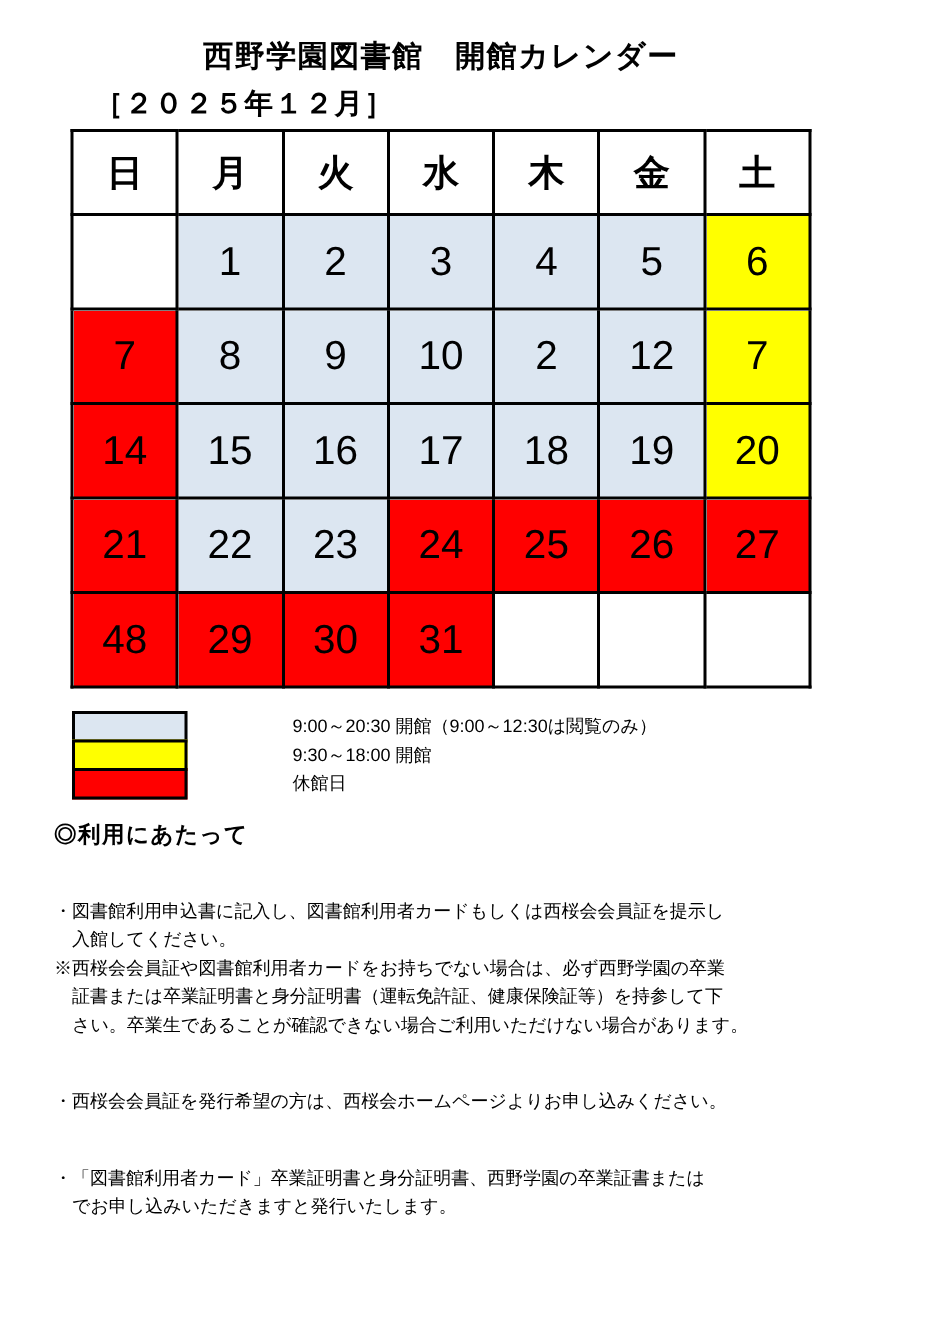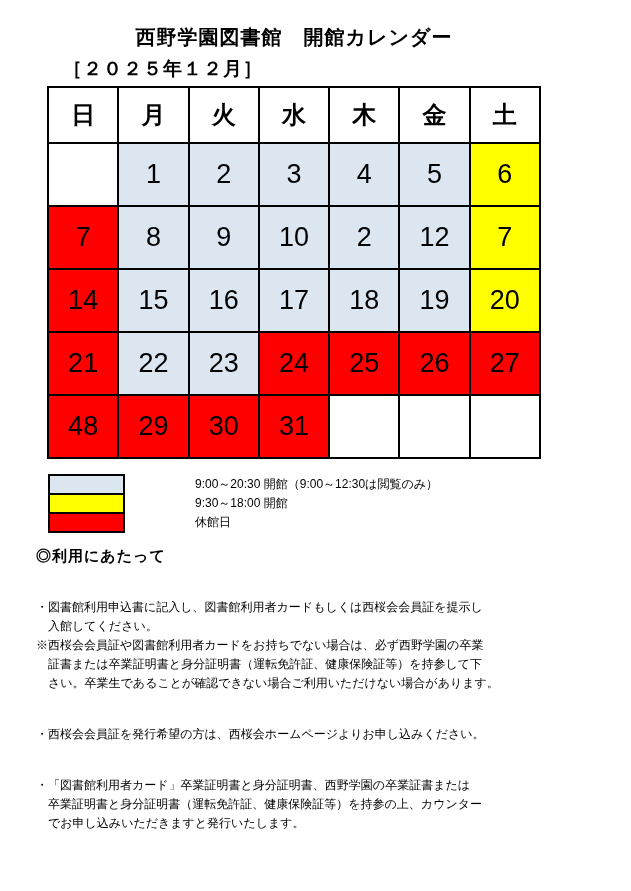--- a/index.html
+++ b/index.html
@@ -133,18 +133,17 @@
       <div class="notes-line">　入館してください。</div>
       <div class="notes-line">※西桜会会員証や図書館利用者カードをお持ちでない場合は、必ず西野学園の卒業</div>
       <div class="notes-line">　証書または卒業証明書と身分証明書（運転免許証、健康保険証等）を持参して下</div>
       <div class="notes-line">　さい。卒業生であることが確認できない場合ご利用いただけない場合があります。</div>
     </div>
     <div class="notes-paragraph">
       <div class="notes-line">・西桜会会員証を発行希望の方は、西桜会ホームページよりお申し込みください。</div>
     </div>
     <div class="notes-paragraph">
       <div class="notes-line">・「図書館利用者カード」卒業証明書と身分証明書、西野学園の卒業証書または</div>
-      <div class="notes-line">　卒業証明書と身分証明書（運転免許証、健康保険証等）を持参の上、カウンター</div>
       <div class="notes-line">　でお申し込みいただきますと発行いたします。</div>
     </div>
   </div>
 
 </div>
 
 </body></html>

